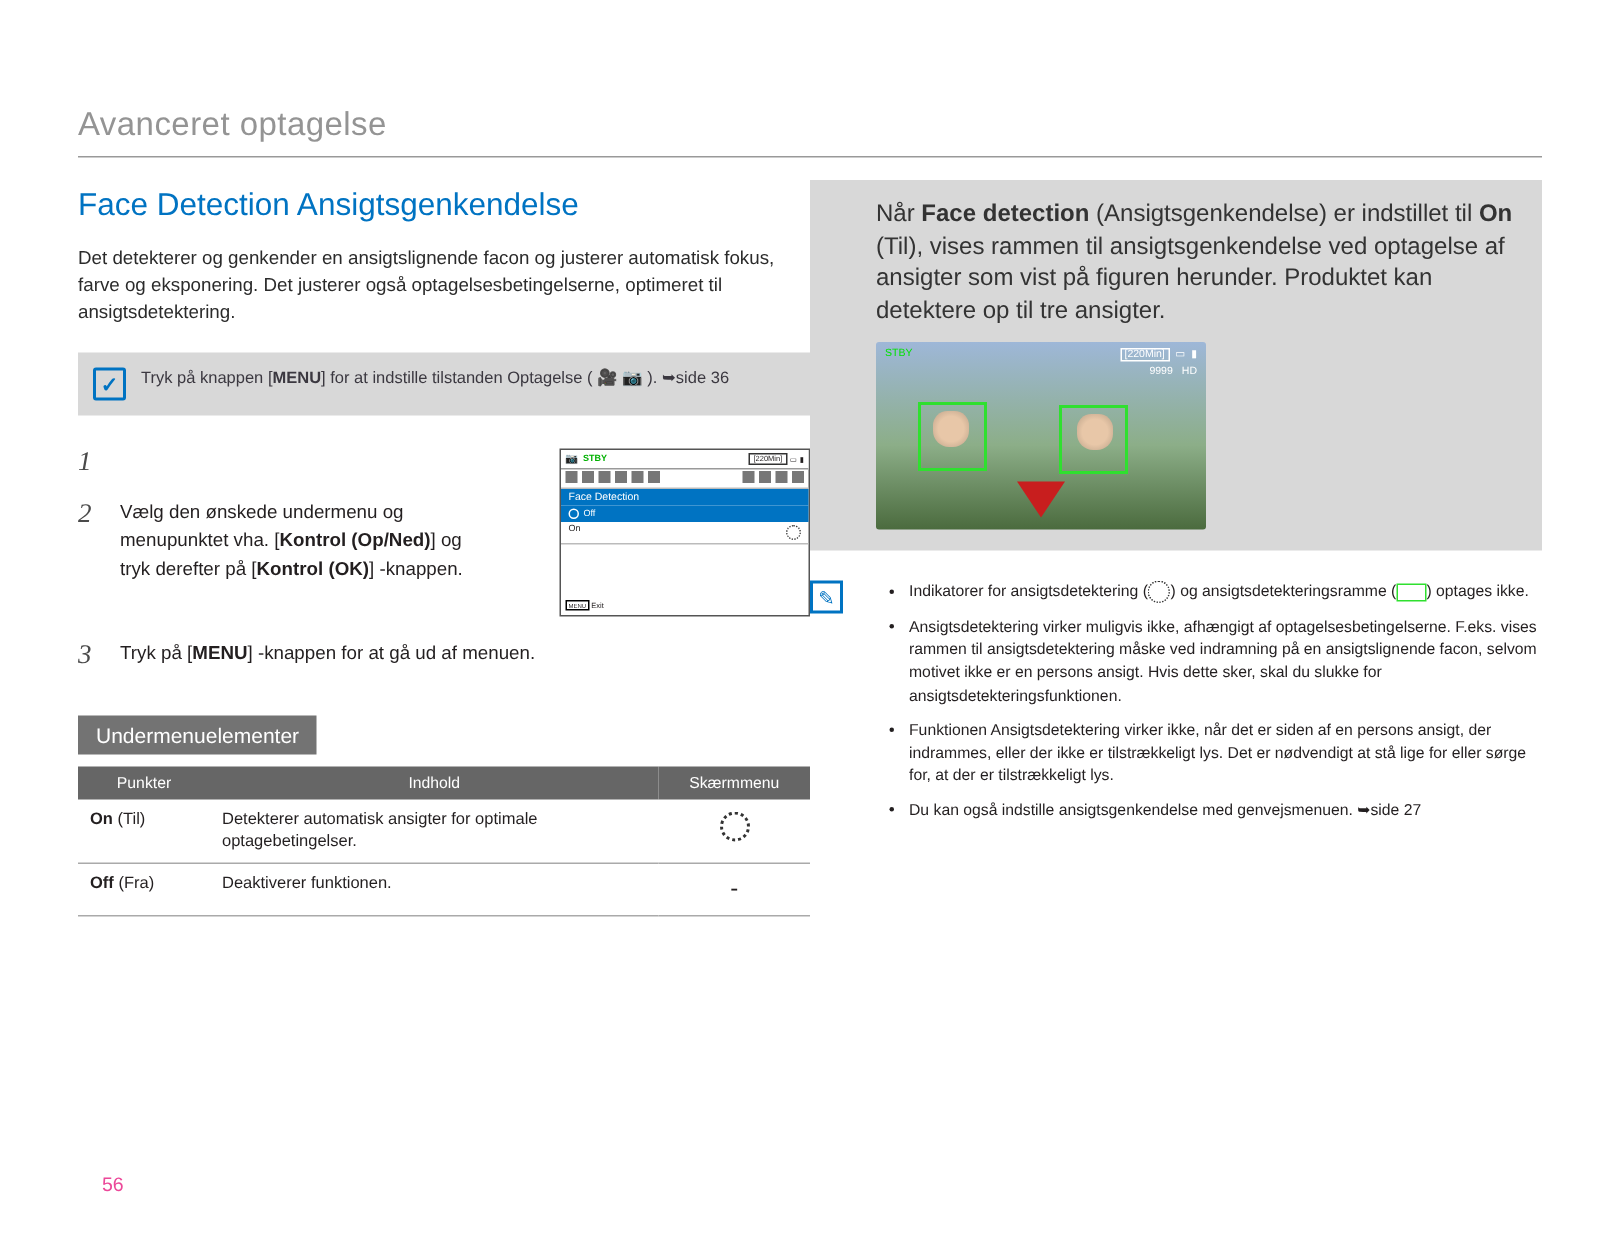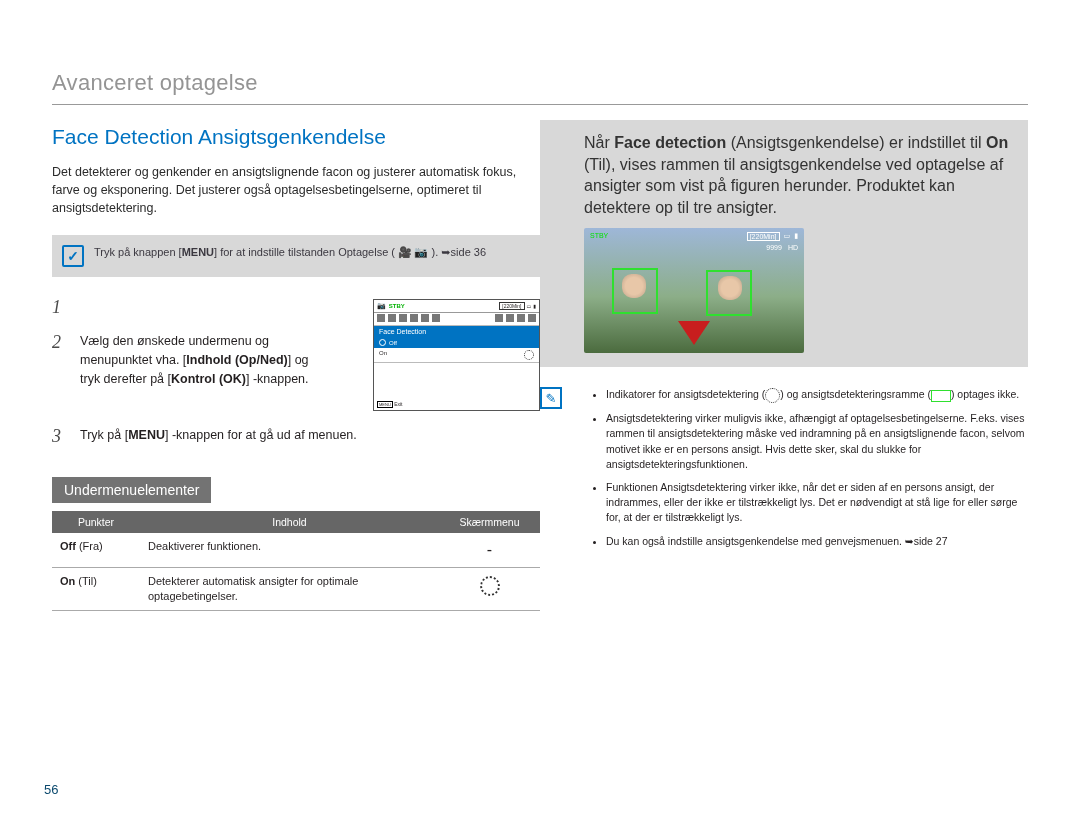--- a/index.html
+++ b/index.html
@@ -44,21 +44,21 @@
   .facebox{position:absolute;width:42px;height:42px;border:2px solid #2fe02f}
   .facebox.f1{top:40px;left:28px}
   .facebox.f2{top:42px;right:52px}
   .tri{position:absolute;bottom:8px;left:50%;transform:translateX(-50%);width:0;height:0;border-left:16px solid transparent;border-right:16px solid transparent;border-top:24px solid #c81e1e}
   .pencil{width:22px;height:22px;border:2px solid #0073c2;box-sizing:border-box;display:inline-flex;align-items:center;justify-content:center;font-size:13px;color:#0073c2}
   .bul{display:flex;gap:28px;margin-top:20px;align-items:flex-start}
   .bul ul{margin:0;padding-left:16px;font-size:10.5px;line-height:1.45;flex:1}
   .bul li{margin-bottom:8px}
   .greenbox{display:inline-block;width:18px;height:10px;border:1.5px solid #2fe02f;vertical-align:middle}
   .iconcirc{display:inline-block;width:13px;height:13px;border:1.5px dotted #333;border-radius:50%;vertical-align:middle}
-  .pgnum{position:absolute;bottom:28px;left:44px;font-size:13px;color:#0c4a6e}
+  .pgnum{position:absolute;bottom:28px;left:68px;font-size:13px;color:#ec4899}
   .step1wrap{position:relative;min-height:115px}
   .mag{display:inline-block;width:22px;height:22px;border:2px solid #0073c2;box-sizing:border-box;border-radius:2px;position:relative}
   .mag:before{content:"";position:absolute;width:9px;height:9px;border:2px solid #0073c2;border-radius:50%;top:2px;left:2px}
   .mag:after{content:"";position:absolute;width:7px;height:2px;background:#0073c2;bottom:3px;right:2px;transform:rotate(45deg)}
 </style>
 </head>
 <body>
 <div class="page">
 
 <div class="hdr">Avanceret optagelse</div>
@@ -77,21 +77,21 @@
     </div>
 
     <div class="steps">
       <div class="step1wrap">
         <div class="step">
           <span class="num">1</span>
         </div>
         <div class="step" style="margin-top:14px">
           <span class="num">2</span>
           <span class="steptxt" style="max-width:245px">
-            <span>Vælg den ønskede undermenu og menupunktet vha. [</span><b>Indhold (Op/Ned)</b><span>] og tryk derefter på [</span><b>Kontrol (OK)</b><span>] -knappen.</span>
+            <span>Vælg den ønskede undermenu og menupunktet vha. [</span><b>Kontrol (Op/Ned)</b><span>] og tryk derefter på [</span><b>Kontrol (OK)</b><span>] -knappen.</span>
           </span>
         </div>
         <div class="ui-mock">
           <div class="ui-bar">
             <span style="display:flex;gap:3px;align-items:center">
                   <span style="font-size:7px">📷</span>
                   <span class="stby">STBY</span>
                 </span>
             <span style="display:flex;gap:2px;align-items:center">
                   <span class="min">[220Min]</span>
@@ -133,28 +133,28 @@
 
     <div class="subhdr">Undermenuelementer</div>
     <table class="grid">
       <tbody>
             <tr>
         <th style="width:72px">Punkter</th>
         <th>Indhold</th>
         <th style="width:85px">Skærmmenu</th>
       </tr>
       <tr>
+        <td><b>On </b><span>(Til)</span></td>
+        <td>Detekterer automatisk ansigter for optimale optagebetingelser.</td>
+        <td class="ic"><span class="smallic"></span></td>
+      </tr>
+      <tr>
         <td><b>Off </b><span>(Fra)</span></td>
         <td>Deaktiverer funktionen.</td>
         <td class="ic">-</td>
-      </tr>
-      <tr>
-        <td><b>On </b><span>(Til)</span></td>
-        <td>Detekterer automatisk ansigter for optimale optagebetingelser.</td>
-        <td class="ic"><span class="smallic"></span></td>
       </tr>
     </tbody>
         </table>
   </div>
 
   <div class="col">
     <div class="callout2">
       <div class="c2body" style="margin-left:30px">
         <span>Når </span><b>Face detection</b><span> (Ansigtsgenkendelse) er indstillet til </span><b>On</b><span> (Til), vises rammen til ansigtsgenkendelse ved optagelse af ansigter som vist på figuren herunder. Produktet kan detektere op til tre ansigter.</span>
       </div>

